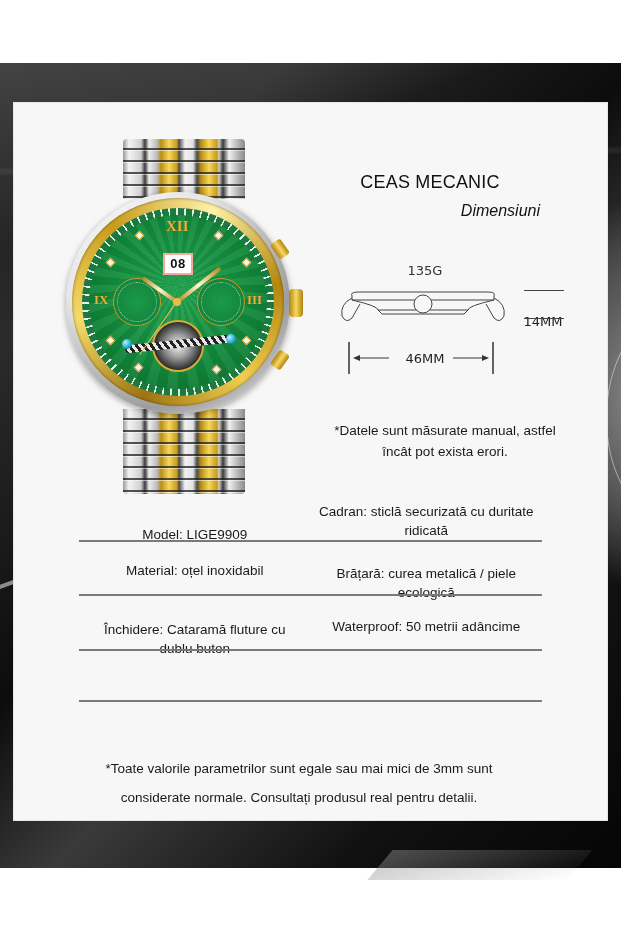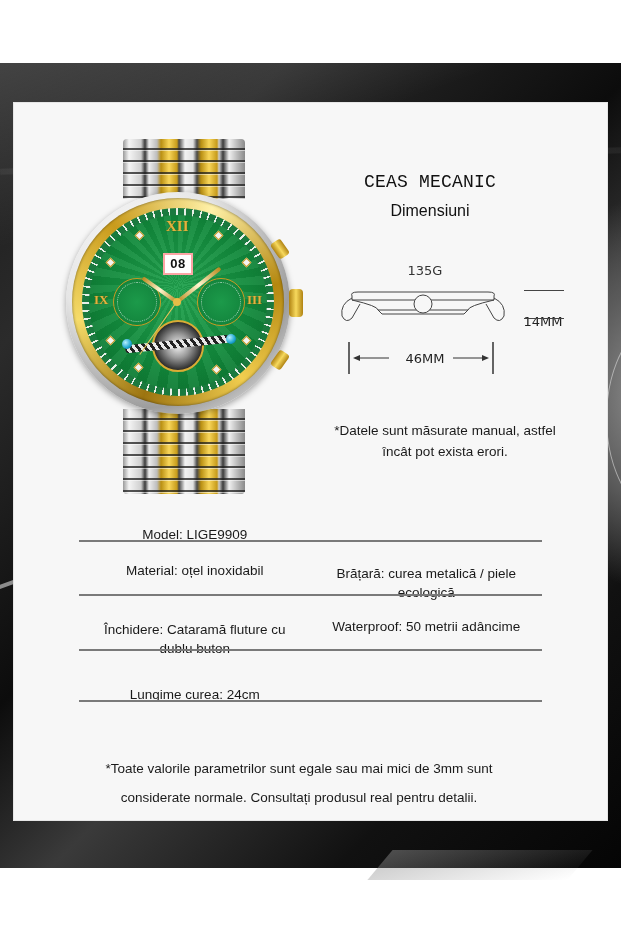--- a/index.html
+++ b/index.html
@@ -74,22 +74,22 @@
   .date-window span { display:block; width:100%; height:100%; background:#fff; color:#111; font-family:"Liberation Sans", sans-serif; font-weight:bold; font-size:13px; text-align:center; line-height:18px; letter-spacing:0.5px; }
   .subdial { position:absolute; width: 48px; height: 48px; border-radius:50%; border:1px solid #c89a22; background: radial-gradient(circle, #1c9a4a, #0f7d38); }
   .subdial-text { position:absolute; inset:3px; border-radius:50%; border: 1px dotted rgba(255,255,255,0.6); }
   .tourbillon { position:absolute; left: 152px; top: 316px; width: 52px; height: 52px; border-radius:50%; border: 2px solid #d9ac35; background: radial-gradient(circle, #f4f4f4 0%, #9a9a9a 35%, #2d2d2d 70%, #555 100%); }
   .bridge { position:absolute; left: 125px; top: 336px; width: 105px; height: 8px; transform: rotate(-6deg); background: repeating-linear-gradient(60deg, #222 0 3px, #e8e8e8 3px 6px); border-radius: 4px; }
   .jewel { position:absolute; width: 10px; height: 10px; border-radius: 50%; background: radial-gradient(circle at 35% 35%, #b5f0ff, #1aa4cf 60%, #0a4d6a); }
   .hand { position:absolute; transform-origin: 0 50%; border-radius: 2px; background: linear-gradient(90deg,#b8871a,#fff6d0,#b8871a); }
   .hub { position:absolute; left: 173px; top: 294px; width: 8px; height: 8px; border-radius:50%; background:#e7bd47; }
 
   
-  .title { position:absolute; left: 320px; top: 172px; width: 220px; text-align:center; font-size: 18px; color:#111; letter-spacing: 0.2px; font-family: Liberation Mono, monospace; }
-  .subtitle { position:absolute; left: 320px; top: 202px; width: 220px; text-align:center; font-size: 16px; color:#111; }
+  .title { position:absolute; left: 320px; top: 172px; width: 220px; text-align:center; font-size: 18px; color:#111; letter-spacing: 0.2px; }
+  .subtitle { position:absolute; left: 320px; top: 202px; width: 220px; text-align:right; font-size: 16px; color:#111;font-style:italic; }
   .weight { position:absolute; left: 395px; top: 263px; width: 60px; text-align:center; font-family:"DejaVu Sans", sans-serif; font-size: 13px; color:#333; }
   .profile { position:absolute; left: 338px; top: 290px; width: 170px; height: 40px; }
   .thick-label { position:absolute; left: 518px; top: 296px; width: 50px; text-align:center; font-family:"DejaVu Sans", sans-serif; font-size: 13px; color:#222;margin-top:18px; }
   .thick-line { position:absolute; left: 524px; width: 40px; height: 1px; background:#444; }
   .thick-line.t { top: 290px; } .thick-line.b { top: 318px; }
   .width-diagram { position:absolute; left: 347px; top: 342px; width: 148px; height: 32px; }
   .width-label { position:absolute; left: 395px; top: 351px; width: 60px; text-align:center; font-family:"DejaVu Sans", sans-serif; font-size: 13px; color:#222; background: transparent; }
 
   .note1 { position:absolute; left: 320px; top: 420px; width: 250px; text-align:center; font-size: 13.5px; line-height: 21px; color:#1a1a1a; }
 
@@ -182,33 +182,33 @@
   <polygon points="6,16 13,13 13,19" fill="#333"></polygon>
   <line x1="106" y1="16" x2="140" y2="16" stroke="#333" stroke-width="1"></line>
   <polygon points="142,16 135,13 135,19" fill="#333"></polygon>
 </svg>
 <div class="width-label">46MM</div>
 
 <div class="note1">*Datele sunt măsurate manual, astfel încât pot exista erori.</div>
 
 <div class="spec-row" style="top:500px; height:42px;">
   <div class="spec-cell left">Model: LIGE9909</div>
+  <div class="spec-cell">Cadran: sticlă securizată cu duritate ridicată</div>
 </div>
 <div class="divider" style="top:540px;"></div>
 
 <div class="spec-row" style="top:550px; height:40px;">
   <div class="spec-cell">Material: oțel inoxidabil</div>
   <div class="spec-cell left">Brățară: curea metalică / piele ecologică</div>
 </div>
 <div class="divider" style="top:594px;"></div>
 
 <div class="spec-row" style="top:606px; height:40px;">
   <div class="spec-cell left">Închidere: Cataramă fluture cu dublu buton</div>
   <div class="spec-cell">Waterproof: 50 metrii adâncime</div>
 </div>
 <div class="divider" style="top:649px;"></div>
 
 <div class="spec-row" style="top:660px; height:42px;">
-  <div class="spec-cell left">Lungime curea: 24cm</div>
 </div>
 <div class="divider" style="top:700px;"></div>
 
 <div class="note2">*Toate valorile parametrilor sunt egale sau mai mici de 3mm sunt considerate normale. Consultați produsul real pentru detalii.</div>
 
 </body></html>

